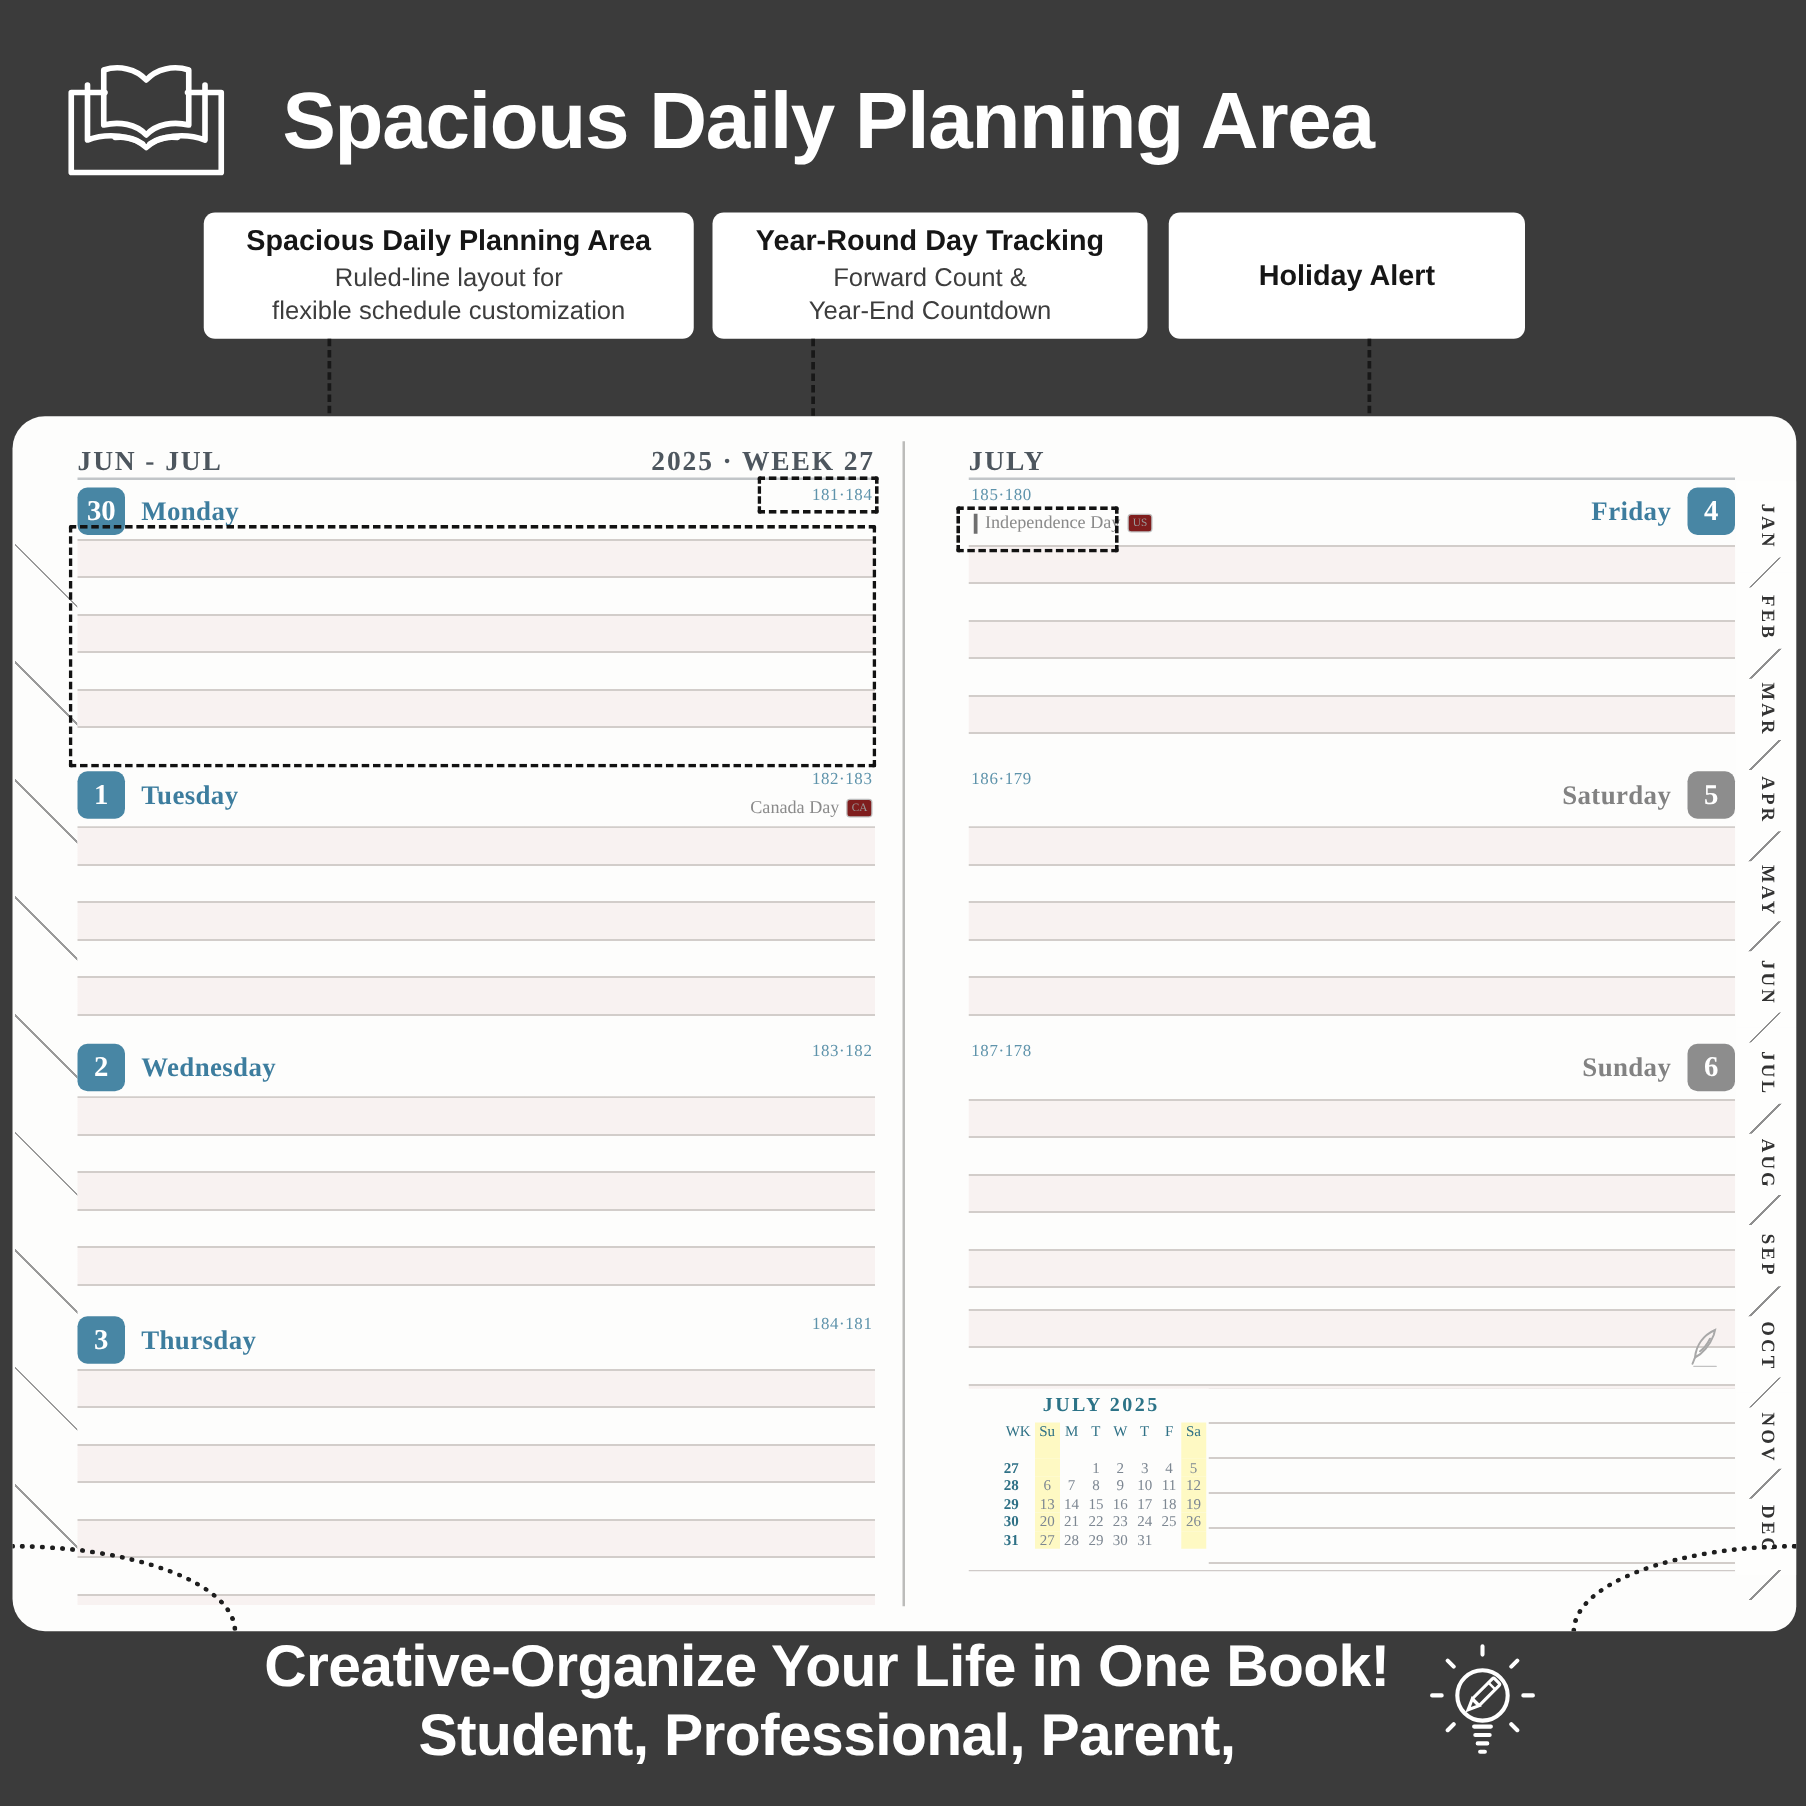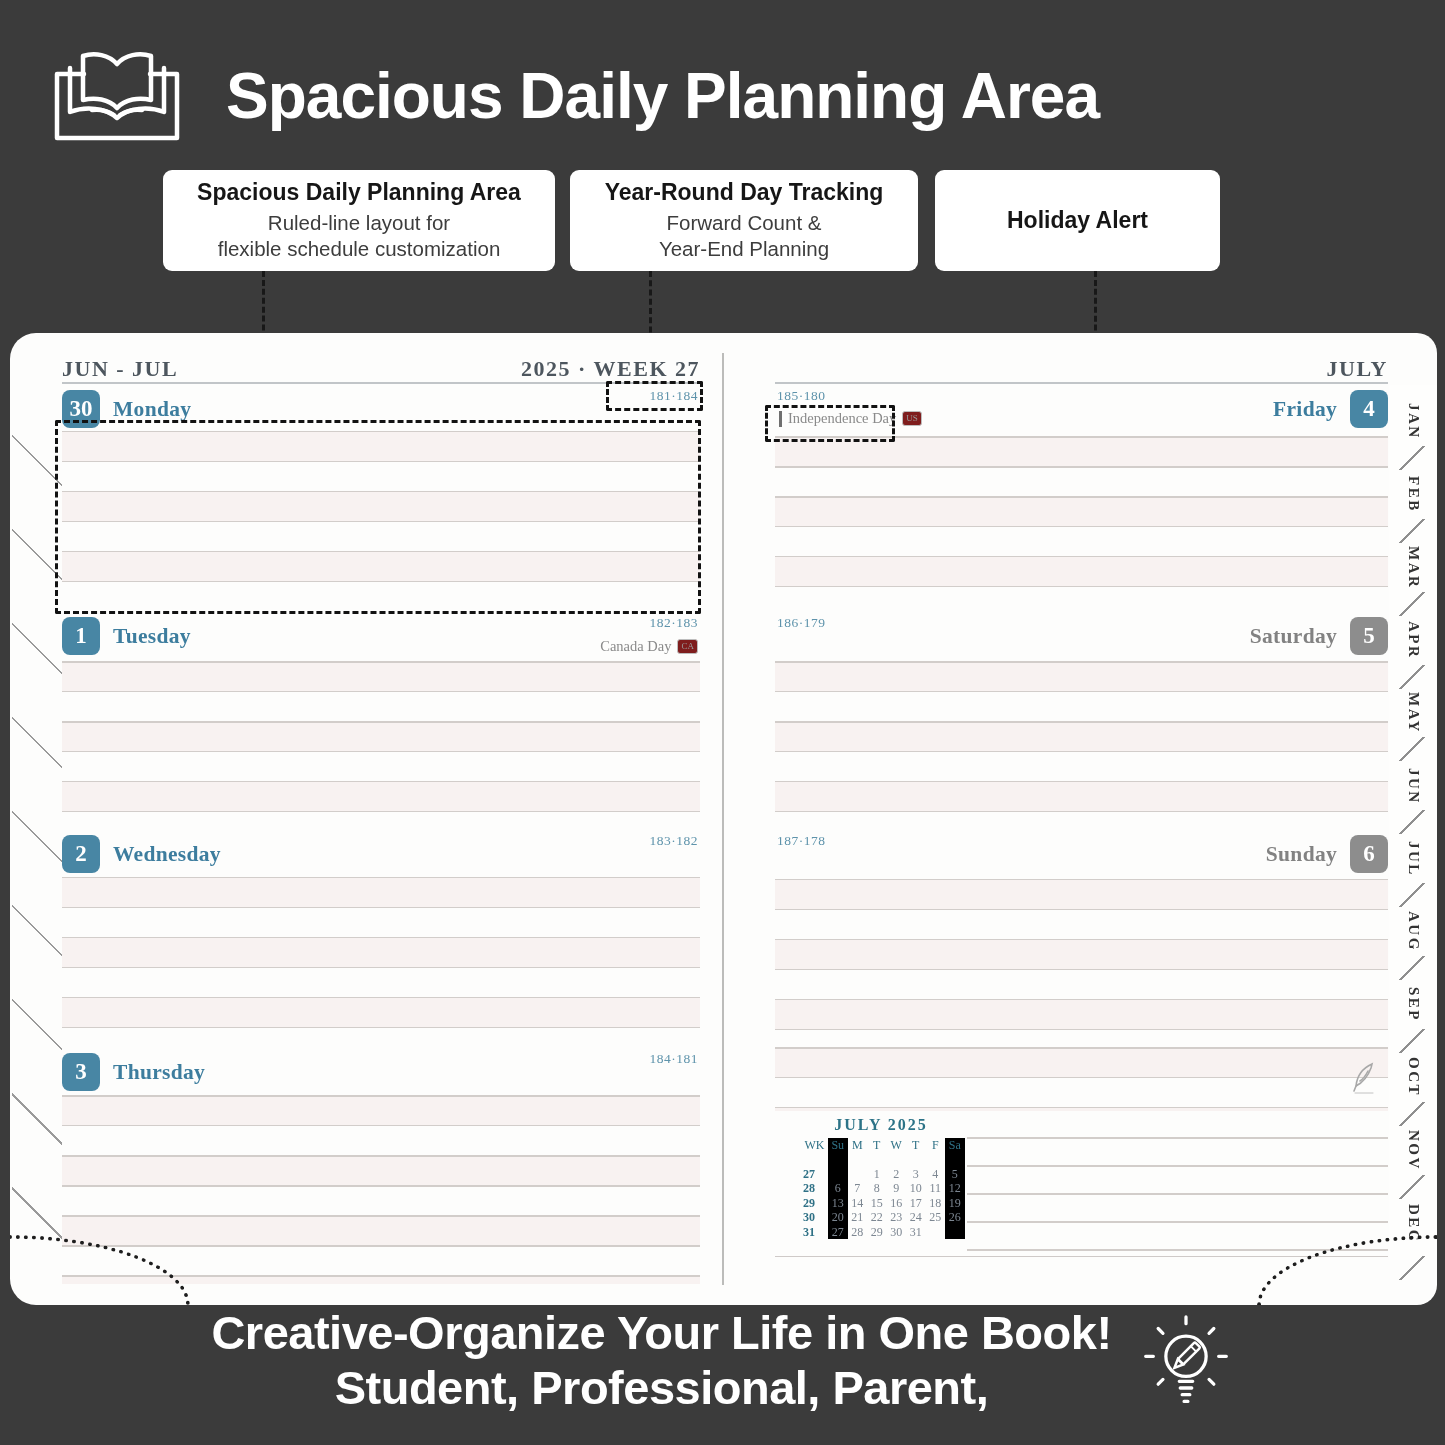--- a/index.html
+++ b/index.html
@@ -59,21 +59,21 @@
   
   .bottom-strip { position:absolute; left:0; right:0; top:0; height:64px;
            background:repeating-linear-gradient(180deg, #d2cdca 0 1.5px, #f8f2f1 1.5px 30px, #d2cdca 30px 31.5px, #fdfdfc 31.5px 60px); }
   .bottom-row { position:absolute; left:0; right:0; top:64px; height:146px; display:flex; border-bottom:1.5px solid #cfcac8; }
   .mini-cal { width:172px; padding:2px 0 0 6px;margin-left:20px; }
   .mc-title { font-family:"Liberation Serif", serif; font-weight:700; font-size:16px; color:#2c7387; letter-spacing:2px; text-align:center; width:160px; padding:3px 0 4px 0; }
   .mc-grid { display:grid; grid-template-columns:27px repeat(7,19.5px); font-family:"Liberation Serif", serif; font-size:12px; line-height:14.5px; text-align:center; }
   .mc-head { font-weight:400; color:#2f7186; padding-bottom:14px; }
   .mc-wk { font-weight:700; color:#2f7186; text-align:left; padding-left:2px; }
   .mc-day { color:#7d8792; }
-  .mc-we { background:#000000; }
+  .mc-we { background:#fef9c3; }
   .mc-side { position:relative; flex:1; background:repeating-linear-gradient(180deg, #fdfdfc 0 26.5px, #d2cdca 26.5px 28px); }
   .quill { position:absolute; right:10px; top:14px; width:28px; height:34px; }
 
   
   .tabs { position:absolute; right:0; top:52px; width:48px; }
   .tab { position:relative; height:72.9px; display:flex; align-items:center; justify-content:center; background:#fefefd; }
   .tab span { writing-mode:vertical-rl; font-family:"Liberation Serif", serif; font-weight:700; font-size:15px; letter-spacing:2.5px; color:#333333; }
   .tab::after { content:""; position:absolute; left:0; right:2px; bottom:-12px; height:24px; z-index:2;
     background:linear-gradient(135deg, transparent 48.5%, #8f8f8f 48.5% 51.5%, transparent 51.5%); }
   .tab:last-child::after { bottom:-20px; }
@@ -101,21 +101,21 @@
 </div>
 
 <div class="callout callout-1">
   <div class="callout-title">Spacious Daily Planning Area</div>
   <div class="callout-body">Ruled-line layout for</div>
   <div class="callout-body" style="margin-top:0">flexible schedule customization</div>
 </div>
 <div class="callout callout-2">
   <div class="callout-title">Year-Round Day Tracking</div>
   <div class="callout-body">Forward Count &amp;</div>
-  <div class="callout-body" style="margin-top:0">Year-End Planning</div>
+  <div class="callout-body" style="margin-top:0">Year-End Countdown</div>
 </div>
 <div class="callout callout-3">
   <div class="callout-title">Holiday Alert</div>
 </div>
 
 <div class="leader-v" style="left:262px; top:271px; height:122px;"></div>
 <div class="leader-dot" style="left:257px; top:391px;"></div>
 <div class="leader-v" style="left:649px; top:271px; height:117px;"></div>
 <div class="leader-dot" style="left:644px; top:386px;"></div>
 <div class="leader-v" style="left:1094px; top:271px; height:131px;"></div>
@@ -167,21 +167,21 @@
       <span class="count cr">184·181</span>
       <div class="day-head left-side">
         <span class="daynum">3</span>
         <span class="dayname">Thursday</span>
       </div>
       <div class="ruled" style="top:48px"></div>
     </section>
   </div>
 
   <div class="page page-right">
-    <div class="page-header" style="justify-content:flex-end;">
+    <div class="page-header" style="">
       <span>JULY</span>
     </div>
 
     <section class="day" style="height:227px">
       <span class="count cl">185·180</span>
       <div class="day-head right-side">
         <span class="dayname">Friday</span>
         <span class="daynum">4</span>
       </div>
       <div class="holiday" style="left:4px; top:26px;">

